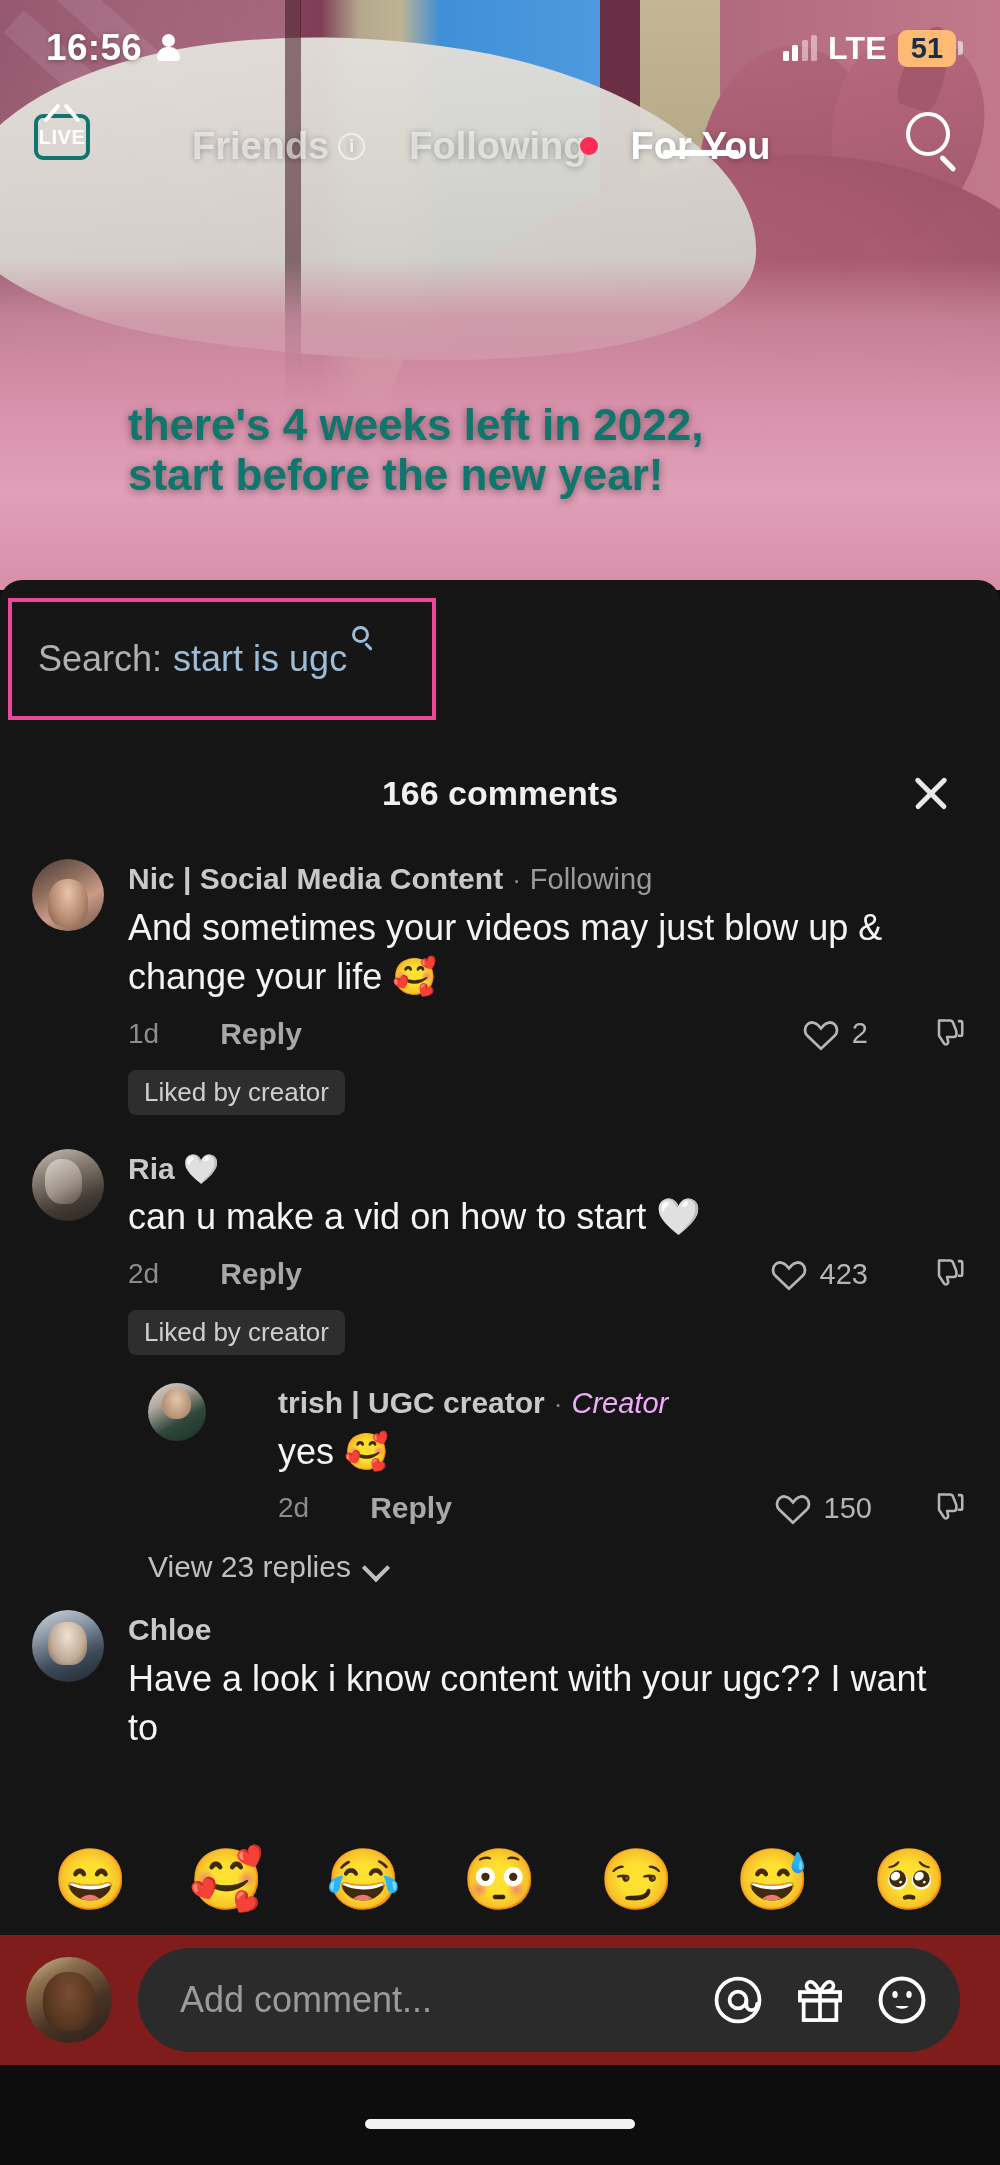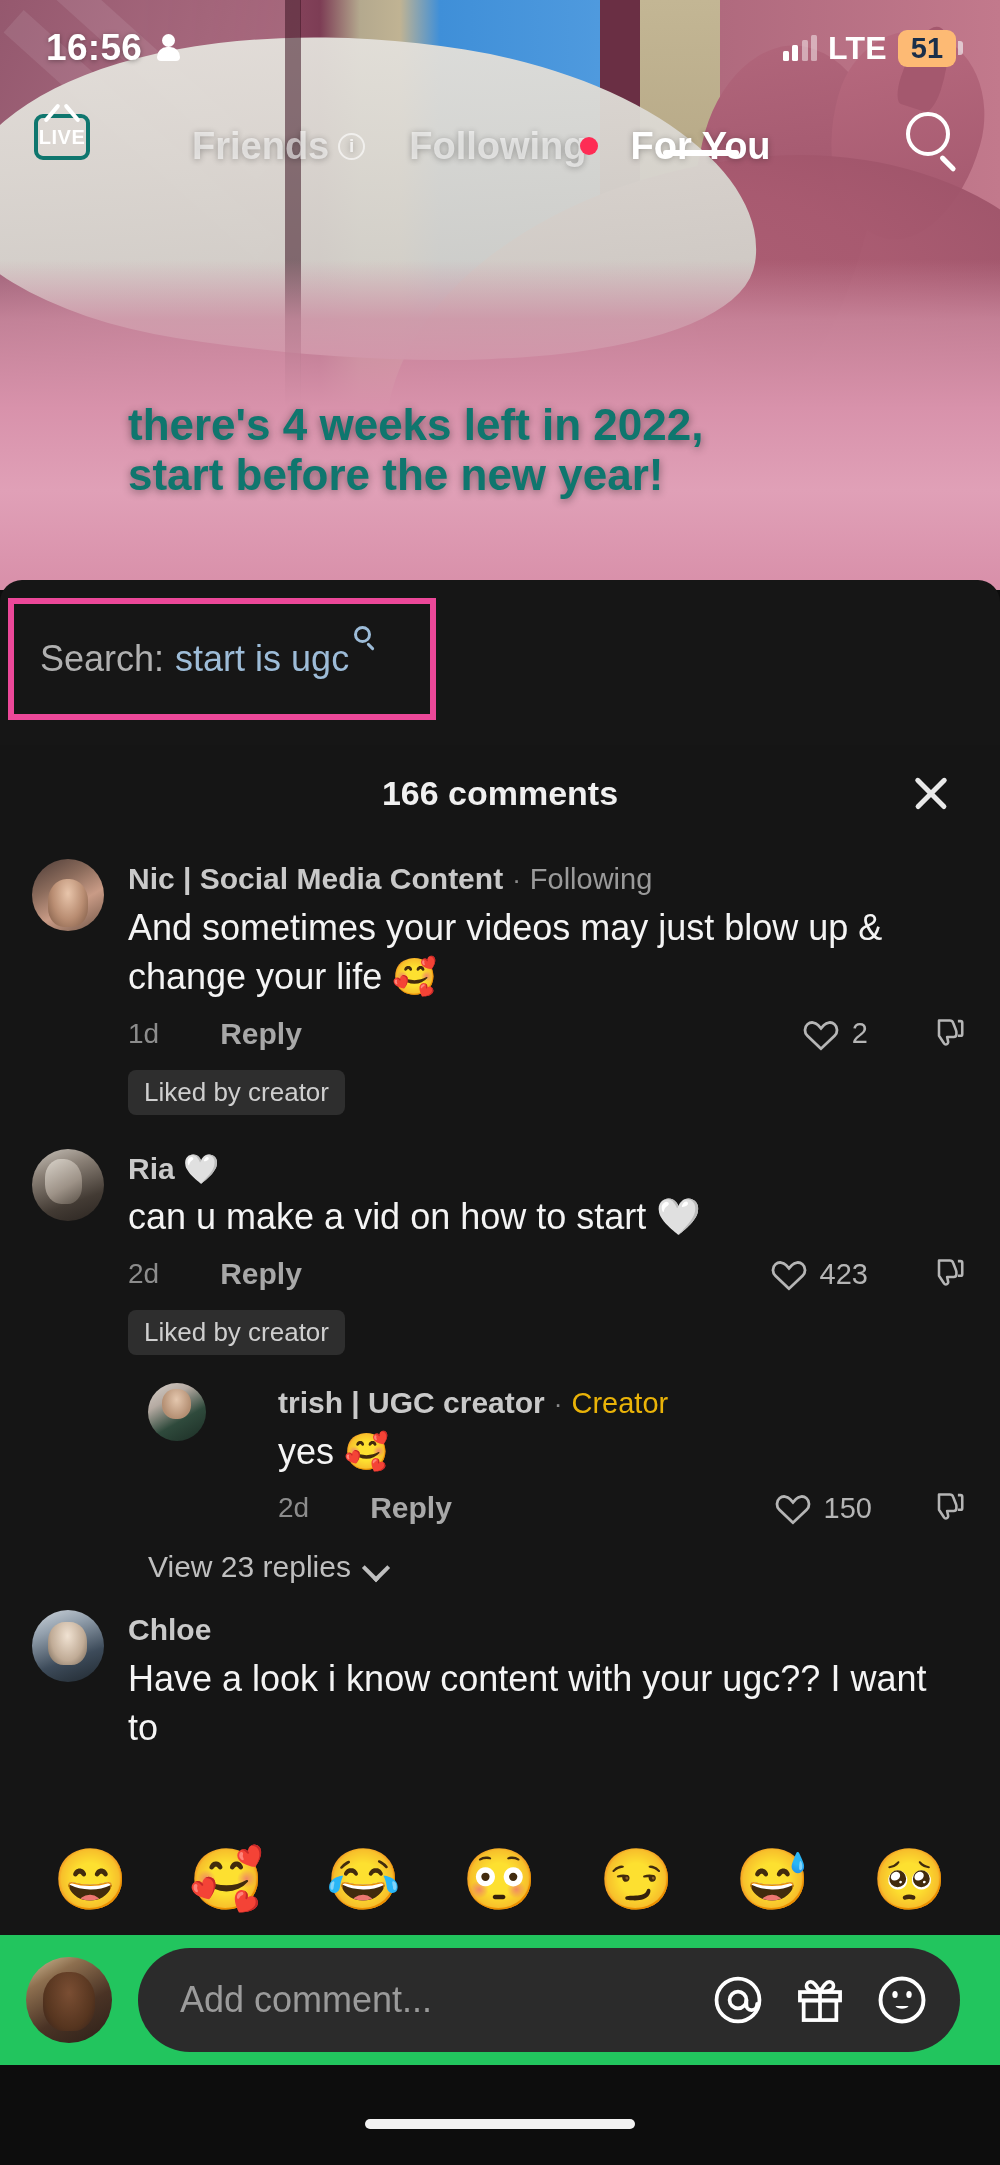--- a/index.html
+++ b/index.html
@@ -249,21 +249,21 @@
   .search-strip {
     position: absolute; left: 0; top: 580px;
     width: 1000px; height: 165px;
     background: #161616;
     border-radius: 22px 22px 0 0;
     z-index: 50;
   }
   .search-box {
     position: absolute; left: 8px; top: 18px;
     width: 428px; height: 122px;
-    border: 6px solid #ec4899;
+    border: 4px solid #ec4899;
     background: #161616;
     display: flex; align-items: center;
     padding-left: 26px;
   }
   .search-label {
     color: #b0b0b0; font-size: 36px; font-weight: 400;
   }
   .search-query {
     color: #9dbcd8; font-size: 36px; font-weight: 400; margin-left: 11px;
     position: relative;
@@ -349,21 +349,21 @@
   .c-user-row {
     display: flex; align-items: baseline; gap: 0;
     font-size: 30px; line-height: 1.35;
     margin-bottom: 3px;
   }
   .c-user {
     color: #c9c9c9; font-weight: 700; font-size: 30px;
   }
   .c-sep { color: #8b8b8b; margin: 0 9px; font-size: 26px; }
   .c-tag { color: #9a9a9a; font-size: 29px; font-weight: 400; }
-  .c-tag.creator { color: #eab308; }
+  .c-tag.creator { color: #f0abfc; font-style: italic; }
   .c-heart-inline { font-size: 29px; margin-left: 9px; }
 
   .c-text {
     color: #f4f4f4; font-size: 36px; line-height: 1.38;
     word-wrap: break-word;
     margin-bottom: 4px;
   }
 
   .c-meta {
     display: flex; align-items: center;
@@ -423,21 +423,21 @@
     z-index: 60;
   }
   .emoji-bar span { font-size: 60px; line-height: 1; }
 
   
   .input-bar {
     position: absolute; left: 0; bottom: 100px;
     width: 1000px; height: 130px;
     display: flex; align-items: center;
     padding: 0 40px 0 26px;
-    background: #22c55e;
+    background: #7f1d1d;
     z-index: 60;
   }
   .me-avatar {
     width: 86px; height: 86px; border-radius: 50%;
     flex: 0 0 86px;
     background: linear-gradient(150deg, #d8c49e 0%, #8d6f4f 25%, #4a3325 60%, #2b1f18 100%);
     position: relative; overflow: hidden;
   }
   .me-avatar::after {
     content:""; position:absolute; left:20%; top:18%; width:60%; height:68%;

